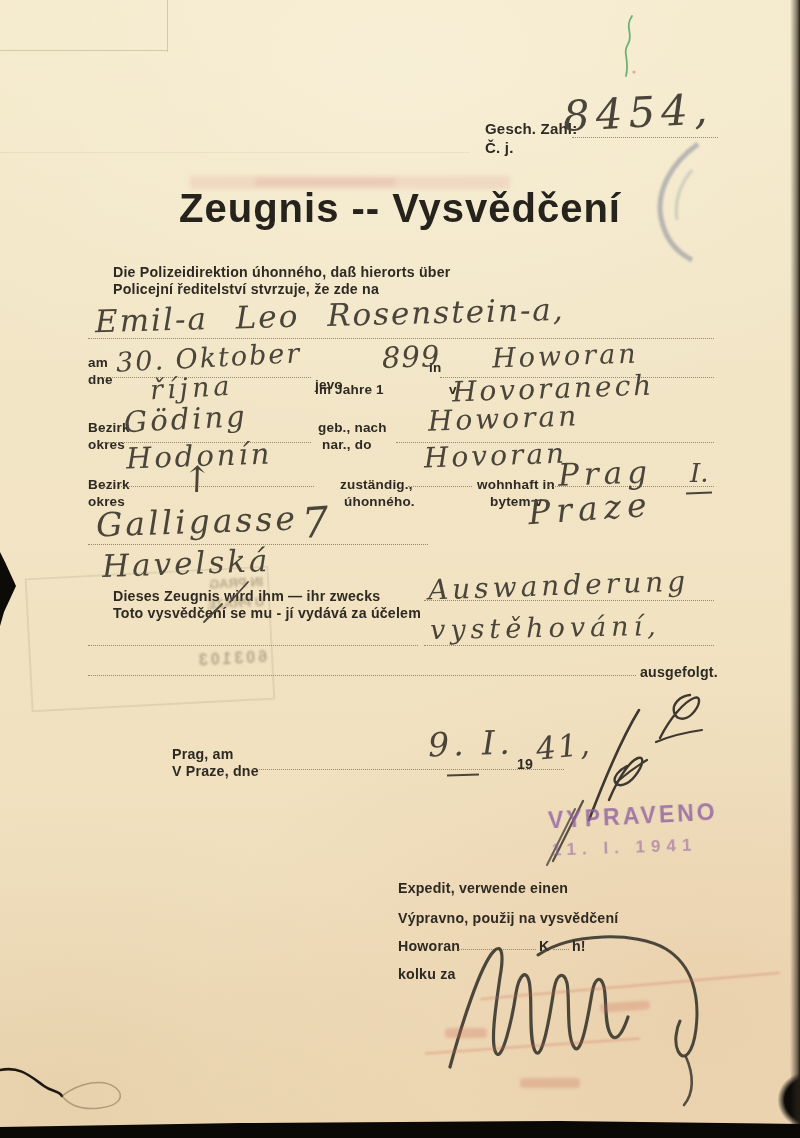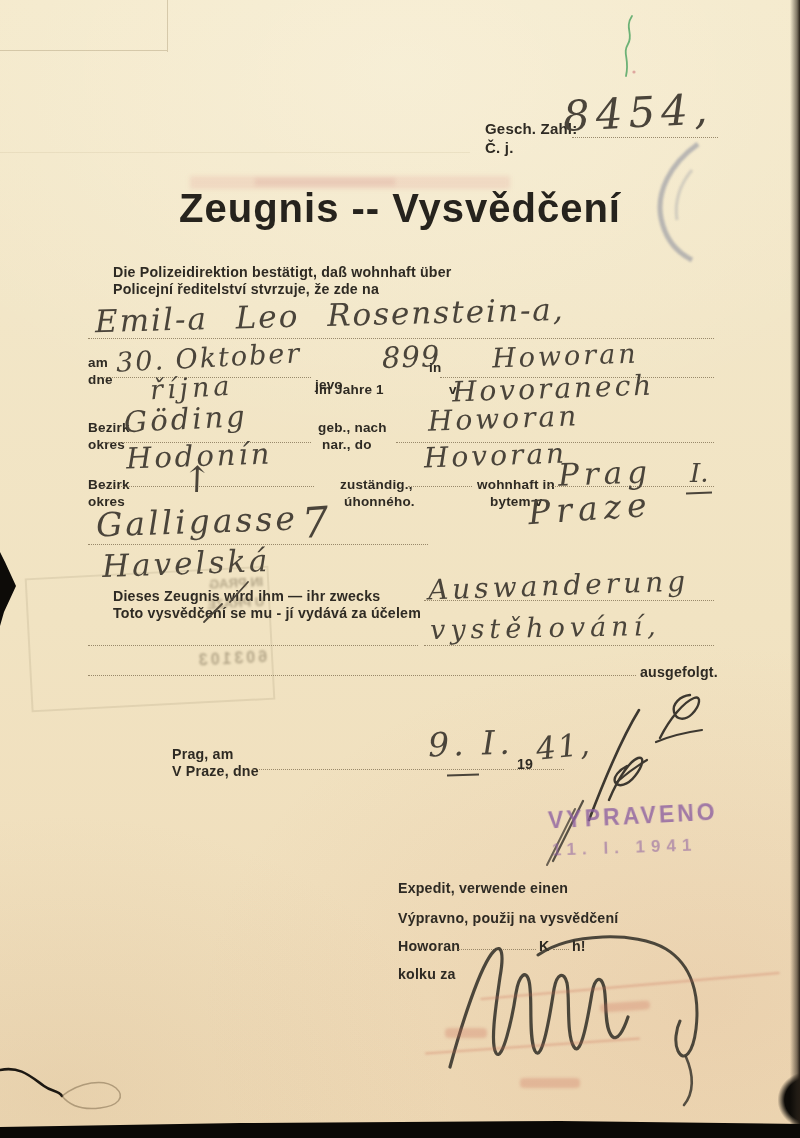--- a/index.html
+++ b/index.html
@@ -54,21 +54,21 @@
   <div class="dot" style="left:572px;top:137px;width:146px;"></div>
   <div class="hw" style="left:563px;top:92px;font-size:42px;letter-spacing:6px;transform:rotate(-3deg);">8454,</div>
 
   <svg style="left:640px;top:140px;filter:blur(1px);" width="80" height="130" viewBox="0 0 80 130">
     <path d="M58,4 C30,24 16,52 21,78 C25,98 36,112 52,120" fill="none" stroke="rgba(88,98,135,.38)" stroke-width="5"></path>
     <path d="M52,30 C40,44 34,62 37,80" fill="none" stroke="rgba(88,98,135,.22)" stroke-width="3"></path>
   </svg>
 
   <div class="title">Zeugnis -- Vysvědčení</div>
 
-  <div class="pr" style="left:113px;top:264px;font-size:14.2px;">Die Polizeidirektion bestätigt, daß wohnhaft über</div>
+  <div class="pr" style="left:113px;top:264px;font-size:14.2px;">Die Polizeidirektion úhonného, daß hierorts über</div>
   <div class="pr" style="left:113px;top:281px;font-size:14.2px;">Policejní ředitelství stvrzuje, že zde na</div>
 
   <div class="hw" style="left:95px;top:300px;font-size:31px;letter-spacing:2px;word-spacing:16px;transform:rotate(-1.5deg);">Emil-a Leo Rosenstein-a,</div>
   <div class="dot" style="left:88px;top:338px;width:626px;"></div>
 
   <div class="pr" style="left:88px;top:355px;">am</div>
   <div class="pr" style="left:88px;top:372px;">dne</div>
   <div class="dot" style="left:104px;top:377px;width:207px;"></div>
   <div class="hw" style="left:116px;top:344px;font-size:27px;letter-spacing:2px;transform:rotate(-3deg);">30. Oktober</div>
   <div class="pr" style="left:315px;top:352px;margin-top:30px;">im Jahre 1</div>

